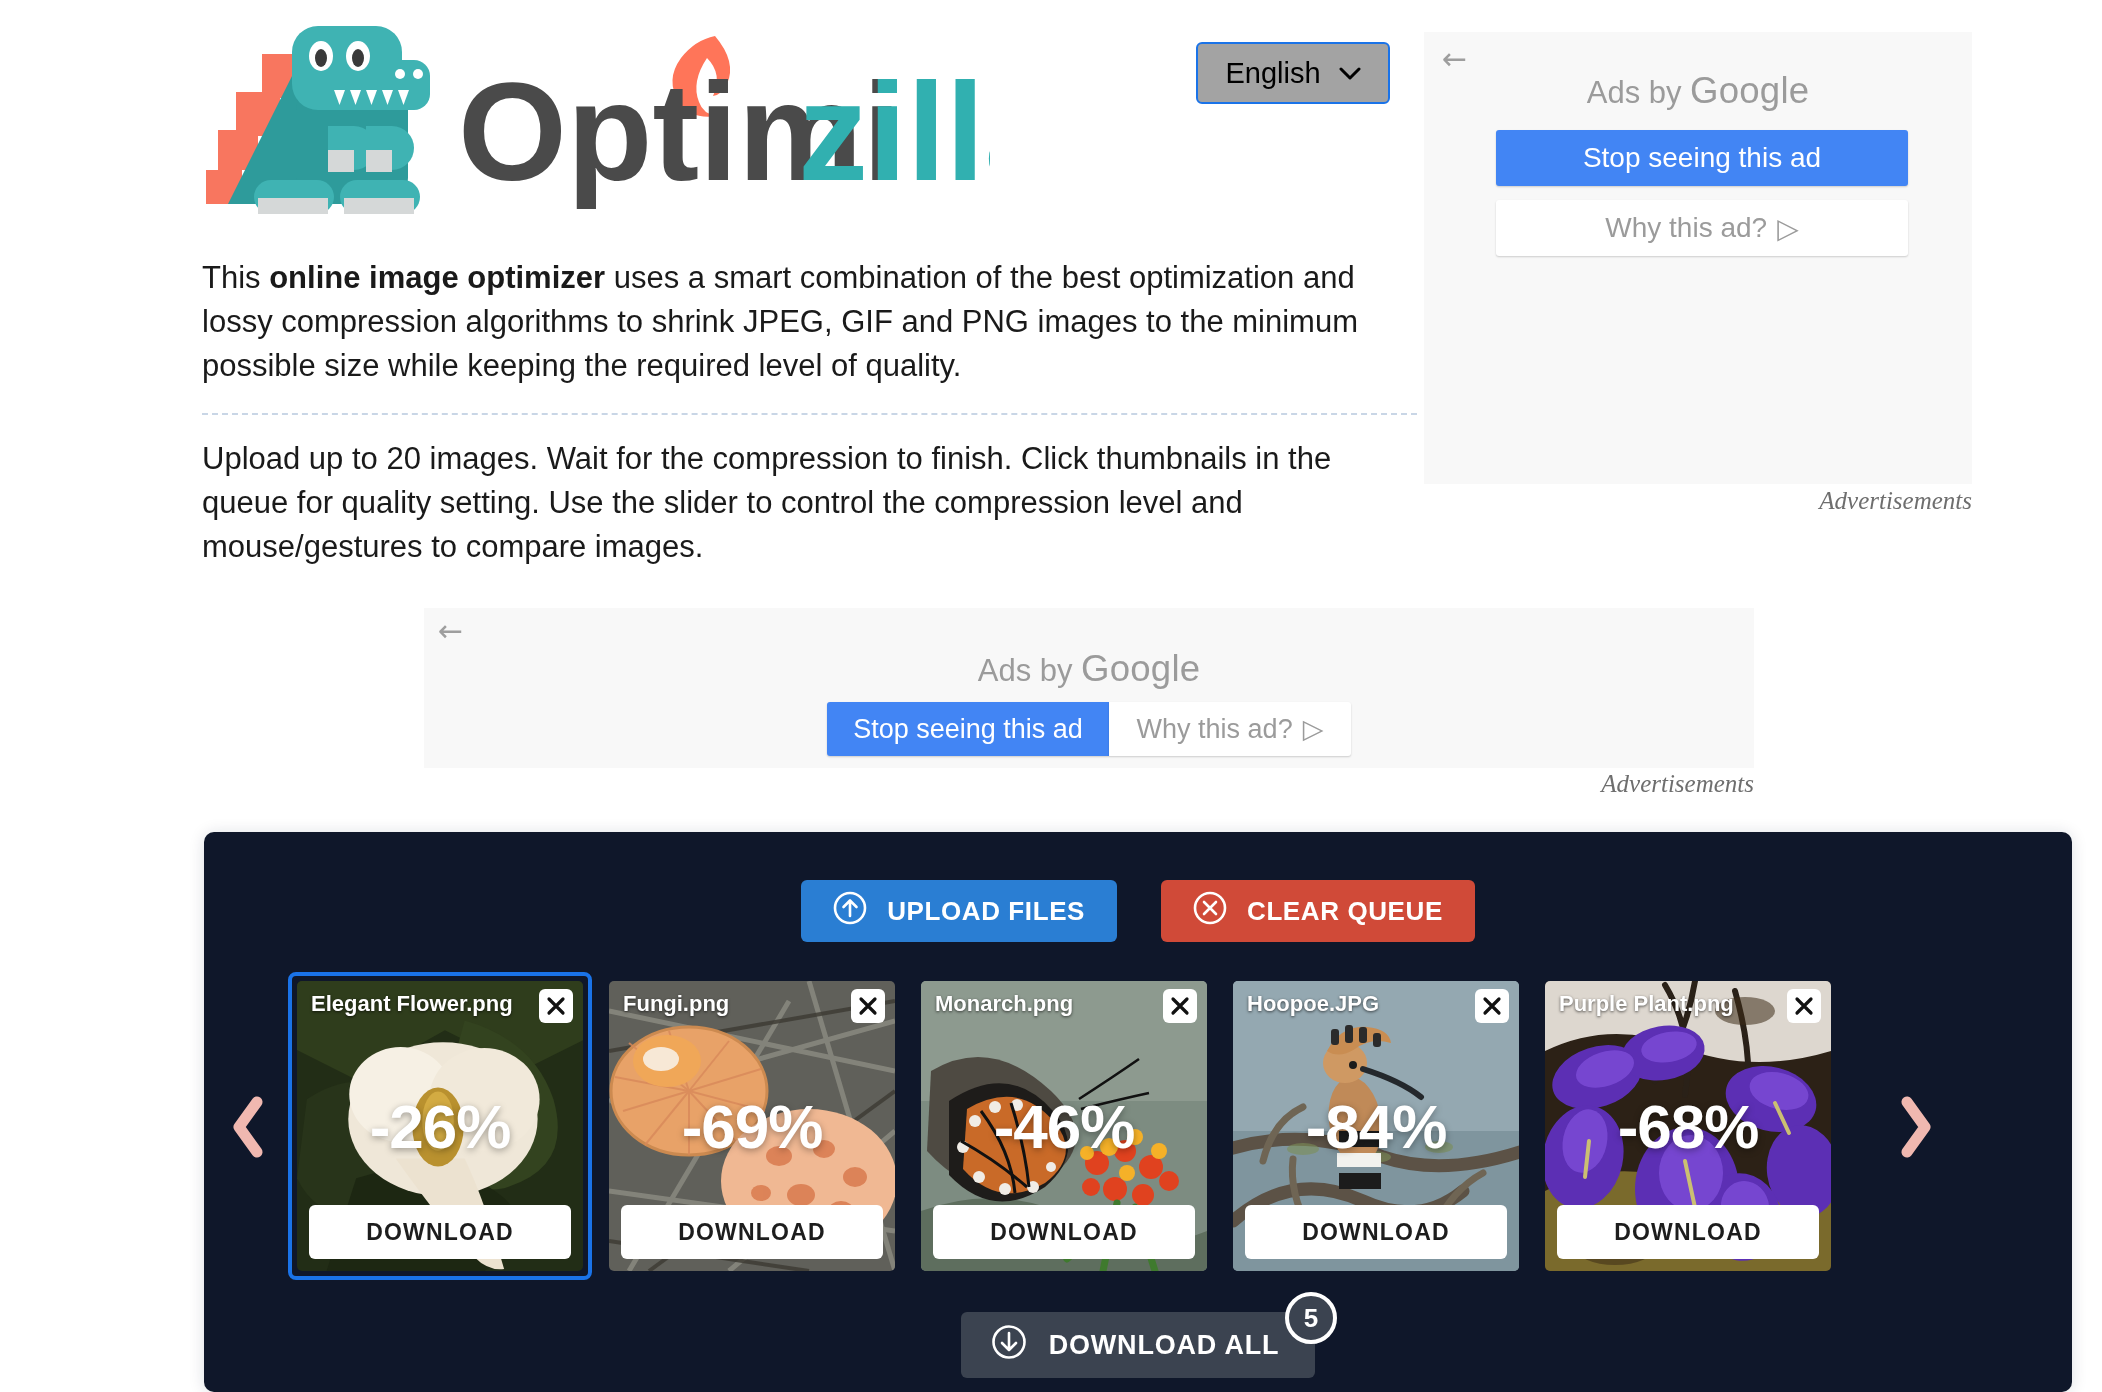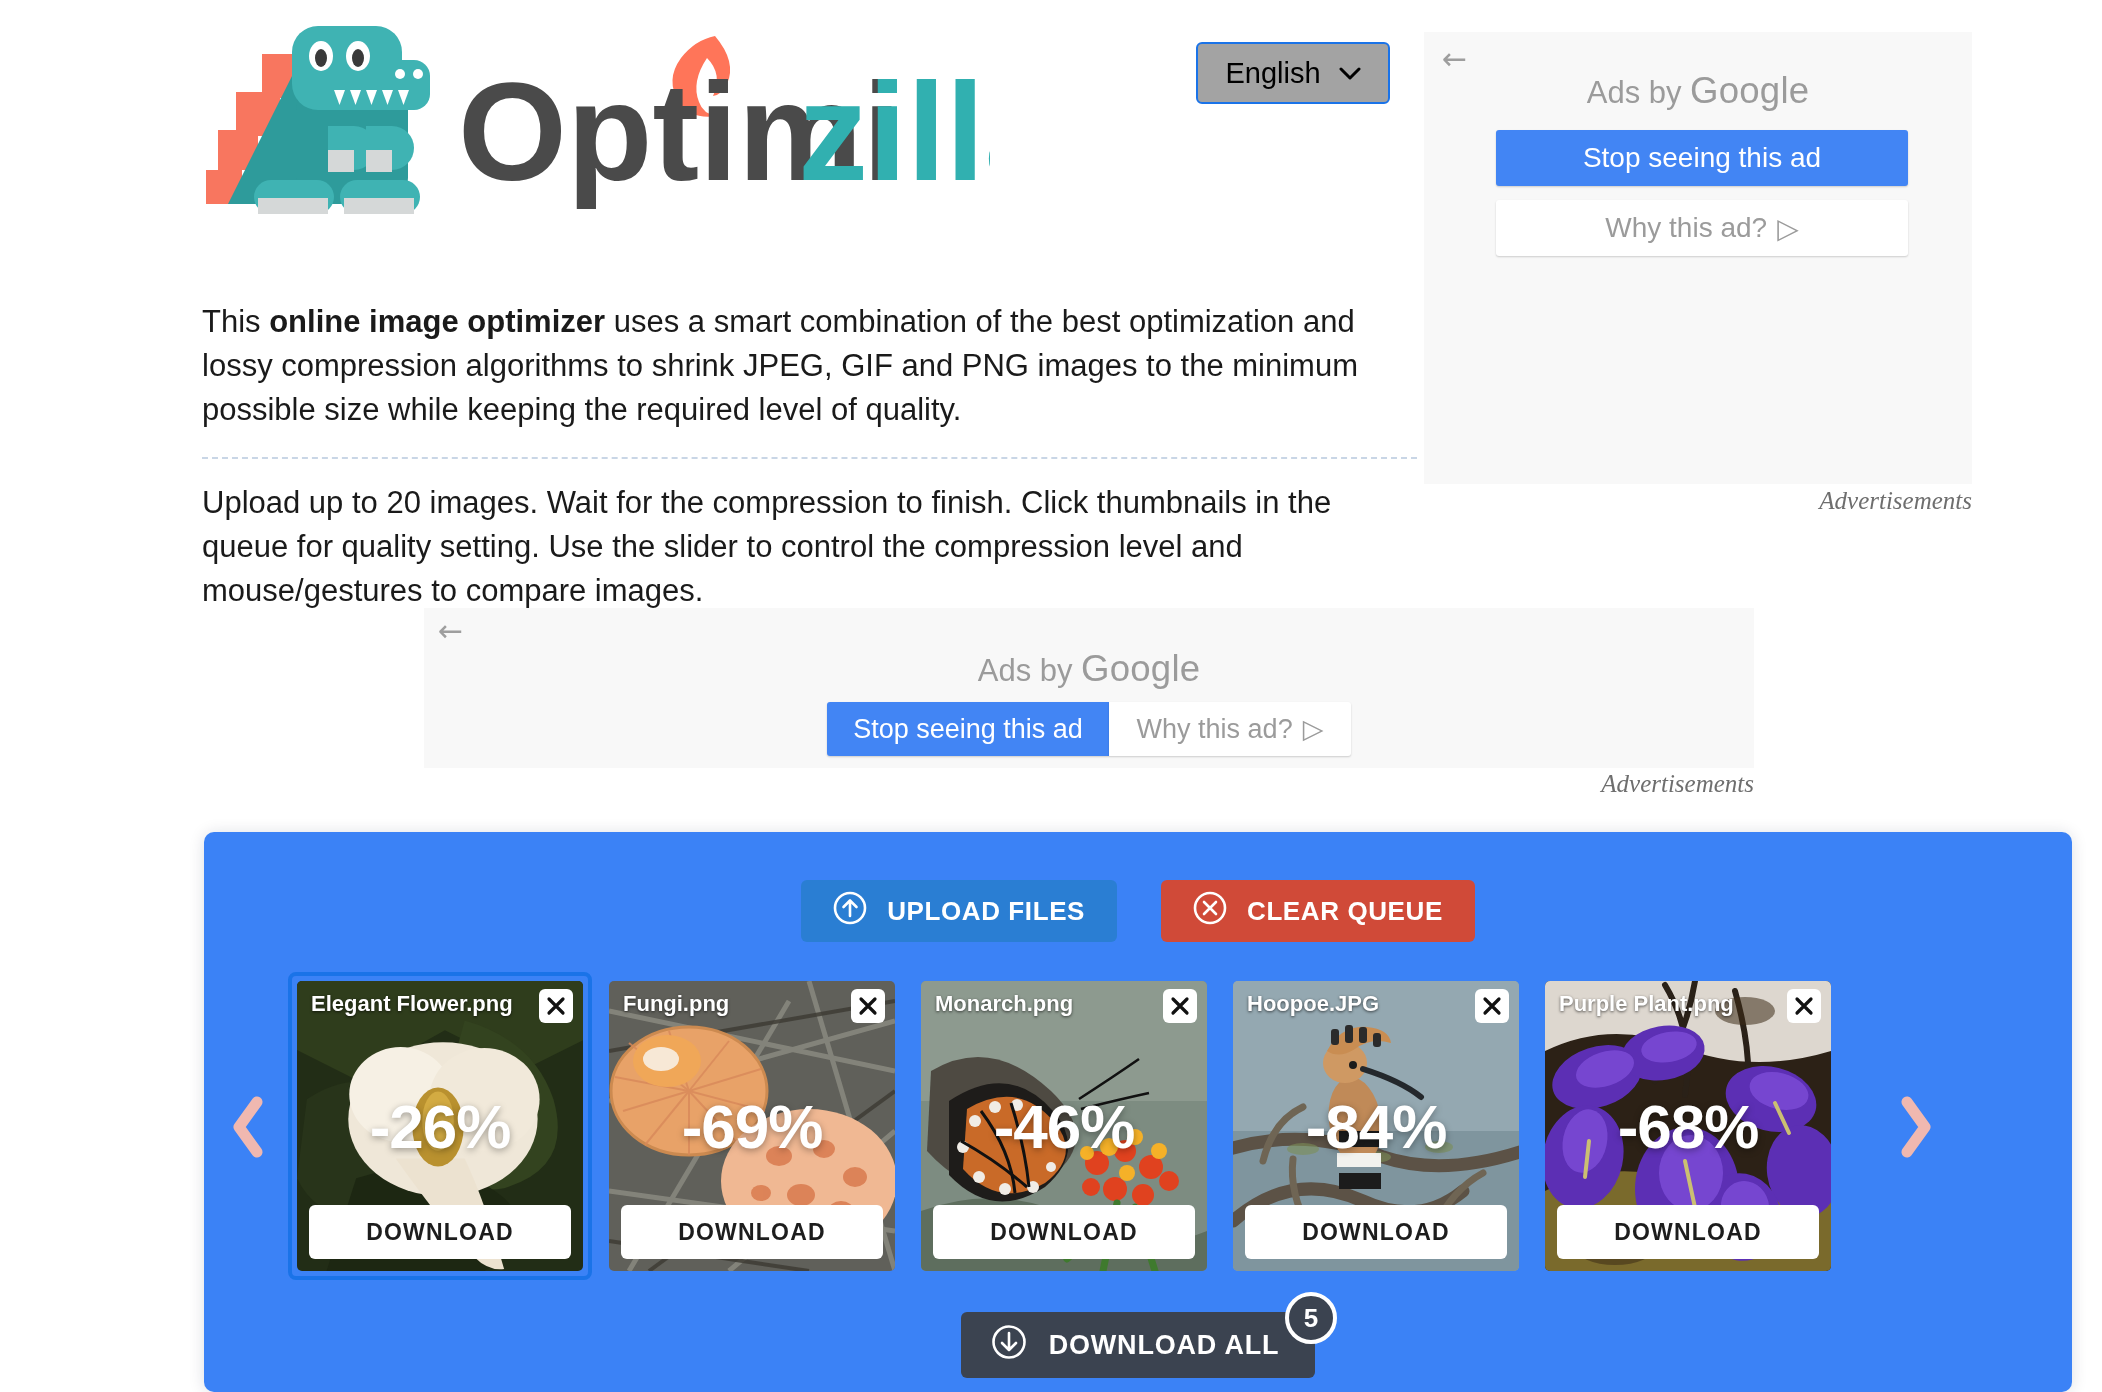--- a/index.html
+++ b/index.html
@@ -69,35 +69,35 @@
   
   .ad-mid { position: absolute; left: 424px; top: 608px; width: 1330px; height: 160px; }
   .ad-mid .ad-back-arrow { left: 14px; top: 8px; }
   .ad-mid .ads-by { position: absolute; left: 0; right: 0; top: 40px; text-align: center; font-size: 31px; }
   .ad-mid .ad-btn-row { position: absolute; left: 0; right: 0; top: 94px; display: flex; justify-content: center; }
   .ad-mid .btn-stop { width: 282px; height: 54px; font-size: 27px; border-radius: 3px 0 0 3px; }
   .ad-mid .btn-why  { width: 242px; height: 54px; font-size: 27px; border-radius: 0 3px 3px 0; }
   .ad-mid-label { position: absolute; left: 424px; top: 770px; width: 1330px; font-size: 25px; }
 
   
-  .intro { position: absolute; left: 202px; top: 256px; width: 1215px; margin-top: 44px; }
+  .intro { position: absolute; left: 202px; top: 256px; width: 1215px; }
   .intro p {
     margin: 0; color: #1a1a1a; font-size: 31px; line-height: 1.42;
     font-family: "Liberation Sans", sans-serif;
   }
   .intro p b { font-weight: 700; }
   .intro .divider {
     border: none; border-top: 2px dashed #c9d6e6;
     margin: 25px 0 22px 0; height: 0;
   }
 
   
   .queue-panel {
     position: absolute; left: 204px; top: 832px; width: 1868px; height: 560px;
-    background: #3b82f6; border-radius: 10px;
+    background: #0f172a; border-radius: 10px;
     box-shadow: 0 1px 16px rgba(16,30,54,.14);
   }
   .queue-actions { display: flex; justify-content: center; gap: 44px; padding-top: 48px; }
   .btn-upload, .btn-clear {
     display: flex; align-items: center; gap: 20px;
     border: none; border-radius: 6px; color: #fff;
     font-size: 26px; font-weight: 700; letter-spacing: .6px;
     padding: 0 32px; height: 62px; cursor: pointer;
     font-family: "Liberation Sans", sans-serif;
   }

